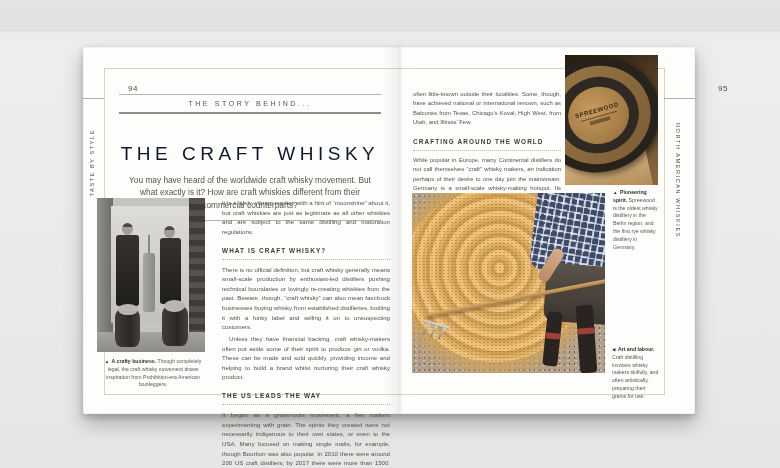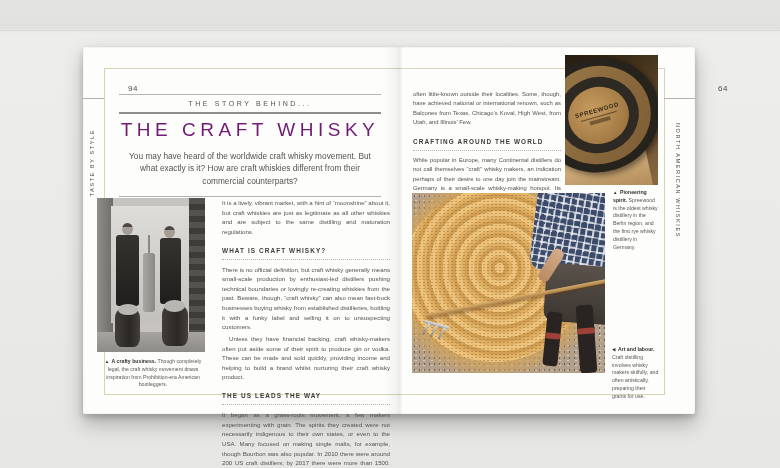--- a/index.html
+++ b/index.html
@@ -34,21 +34,21 @@
     position:absolute;font-size:5.5px;letter-spacing:1.6px;color:#4c4a46;z-index:3;
     writing-mode:vertical-rl;white-space:nowrap;
   }
   .side-tab-left{left:6px;top:82px;transform:rotate(180deg);}
   .side-tab-right{left:592px;top:76px;}
   
   .header{position:absolute;left:36px;top:47px;width:262px;text-align:center;z-index:2;}
   .rule-thin{height:1px;background:#b5b3ae;}
   .rule-mid{height:2px;background:#8f8d88;}
   .kicker{font-size:7px;letter-spacing:2.6px;color:#56544f;margin:5px 0 5px;}
-  .title{font-size:19px;letter-spacing:4.5px;color:#701a75;line-height:1.35;margin:3px 0 7px;font-weight:400;}
+  .title{font-size:19px;letter-spacing:4.5px;color:#0f172a;line-height:1.35;margin:27px 0 7px;font-weight:400;}
   .standfirst{font-size:8.3px;line-height:1.5;color:#55534e;margin:0 8px 9px;}
   
   .col{position:absolute;color:#54524d;text-align:justify;z-index:2;}
   .col-left{left:139px;top:151px;width:168px;font-size:6.1px;line-height:1.58;}
   .col-right{left:330px;top:43px;width:148px;font-size:5.9px;line-height:1.6;}
   .col p{margin:0 0 2px;}
   .col .indent{text-indent:7px;}
   .col-heading{
     font-size:6.4px;font-weight:bold;letter-spacing:1.1px;color:#3d3b36;text-align:left;
     border-bottom:1px dotted #b9b5a9;padding-bottom:3px;margin:9px 0 5px;
@@ -128,21 +128,21 @@
 
 <div class="bg-line"></div>
 
 <div class="book">
   <div class="frame"></div>
 
   <div class="folio folio-left">94</div>
   <div class="folio-rule folio-rule-left"></div>
   <div class="side-tab side-tab-left">TASTE BY STYLE</div>
 
-  <div class="folio folio-right">64</div>
+  <div class="folio folio-right">95</div>
   <div class="folio-rule folio-rule-right"></div>
   <div class="side-tab side-tab-right">NORTH AMERICAN WHISKIES</div>
 
   <div class="header">
     <div class="rule-thin"></div>
     <div class="kicker">THE STORY BEHIND...</div>
     <div class="rule-mid"></div>
     <div class="title">
       <span>THE CRAFT WHISKY</span><br>
     </div>

